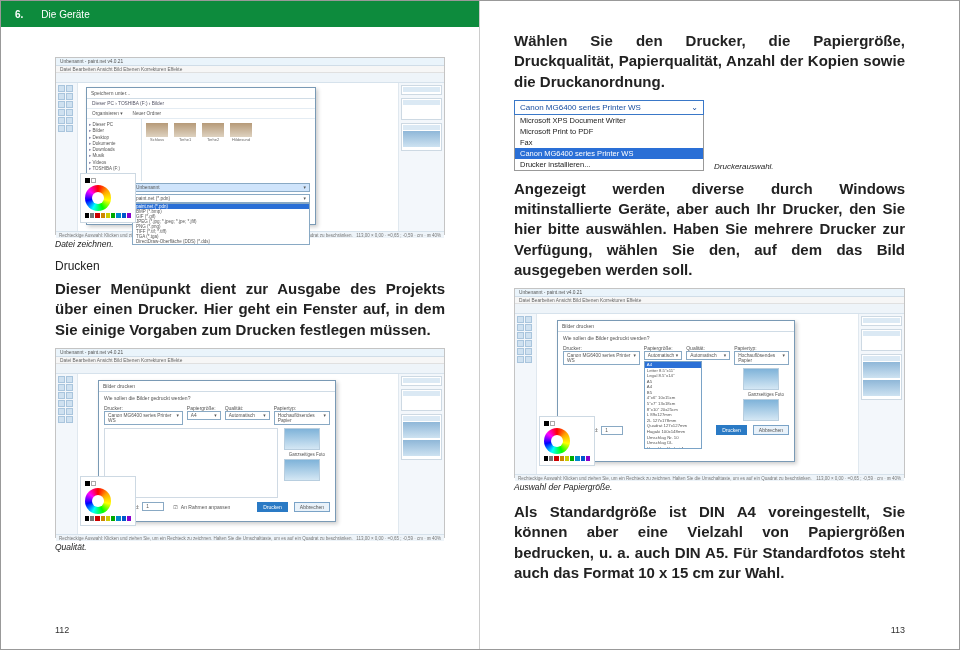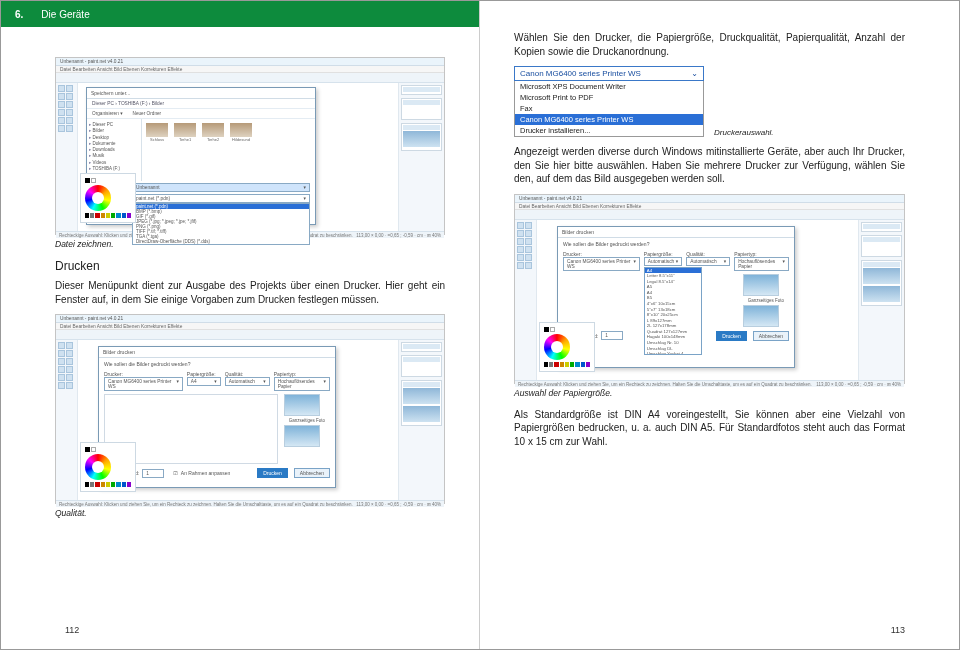--- a/index.html
+++ b/index.html
@@ -44,25 +44,25 @@
     padding: 30px 34px 10px 54px;
     position: relative;
   }
   .page-right .content { padding: 30px 54px 10px 34px; }
   .page-no {
     position: absolute;
     bottom: 14px;
     font-size: 9px;
     color: #333;
   }
-  .page-left .page-no { left: 64px; text-align: center; }
+  .page-left .page-no { left: 54px; text-align: center; }
   .page-right .page-no { right: 54px; }
   .caption { font-style: italic; font-size: 8.5px; margin: 4px 0 10px; }
   .h2 { font-size: 12px; font-weight: 400; margin: 6px 0 6px; color: #222; }
-  .para { font-size: 10px; line-height: 1.35; margin-bottom: 8px; text-align: justify; }
+  .para { font-size: 15px; line-height: 1.35; margin-bottom: 8px; text-align: justify; font-weight: bold; }
   .hintbox {
     background: #c9e5c2;
     border: 1px solid #0d8b3d;
     padding: 6px 8px 8px;
     margin: 8px 0 10px;
     font-size: 8.5px;
     line-height: 1.35;
   }
   .hintbox .hinttitle { font-weight: 700; margin-bottom: 3px; font-size: 9px; }
 

